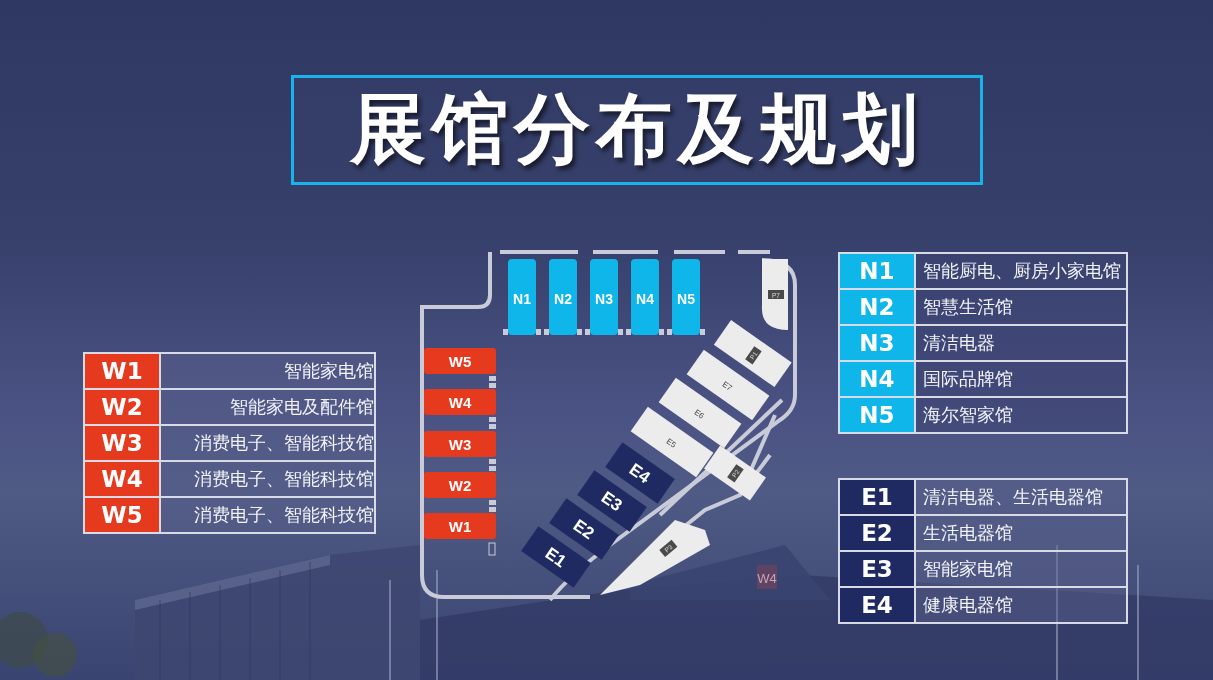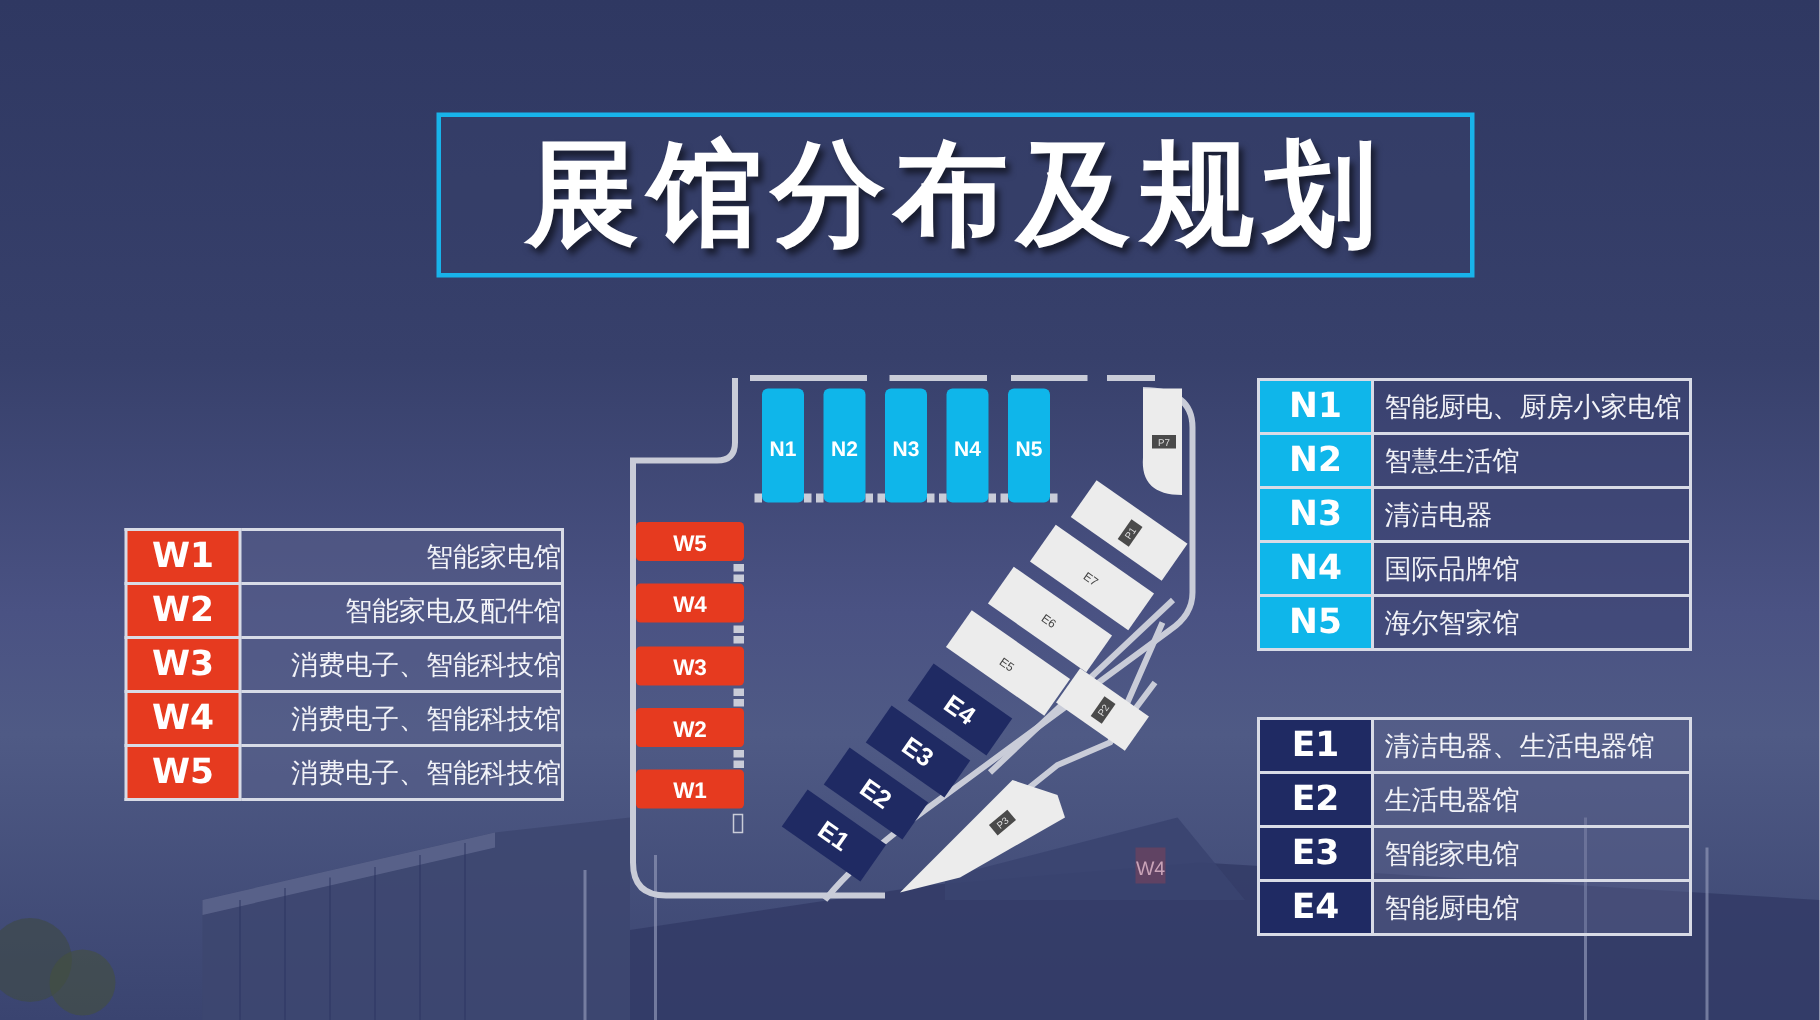--- a/index.html
+++ b/index.html
@@ -119,21 +119,21 @@
   <tr>
         <td class="code">E2</td>
         <td class="desc">生活电器馆</td>
       </tr>
   <tr>
         <td class="code">E3</td>
         <td class="desc">智能家电馆</td>
       </tr>
   <tr>
         <td class="code">E4</td>
-        <td class="desc">智能厨电馆</td>
+        <td class="desc">健康电器馆</td>
       </tr>
 </tbody>
   </table>
 
 <div class="map">
   <svg width="400" height="360" viewBox="0 0 400 360" font-family="Liberation Sans, sans-serif">
 
     <g fill="none" stroke="#c9ccd8" stroke-width="4">
       <path d="M80 7 L80 50 Q80 62 68 62 L12 62 L12 330 Q12 352 34 352 L180 352"></path>
       <path d="M352 15 Q385 15 385 40 L385 150 Q385 165 370 175 L200 300 Q160 330 140 355"></path>

